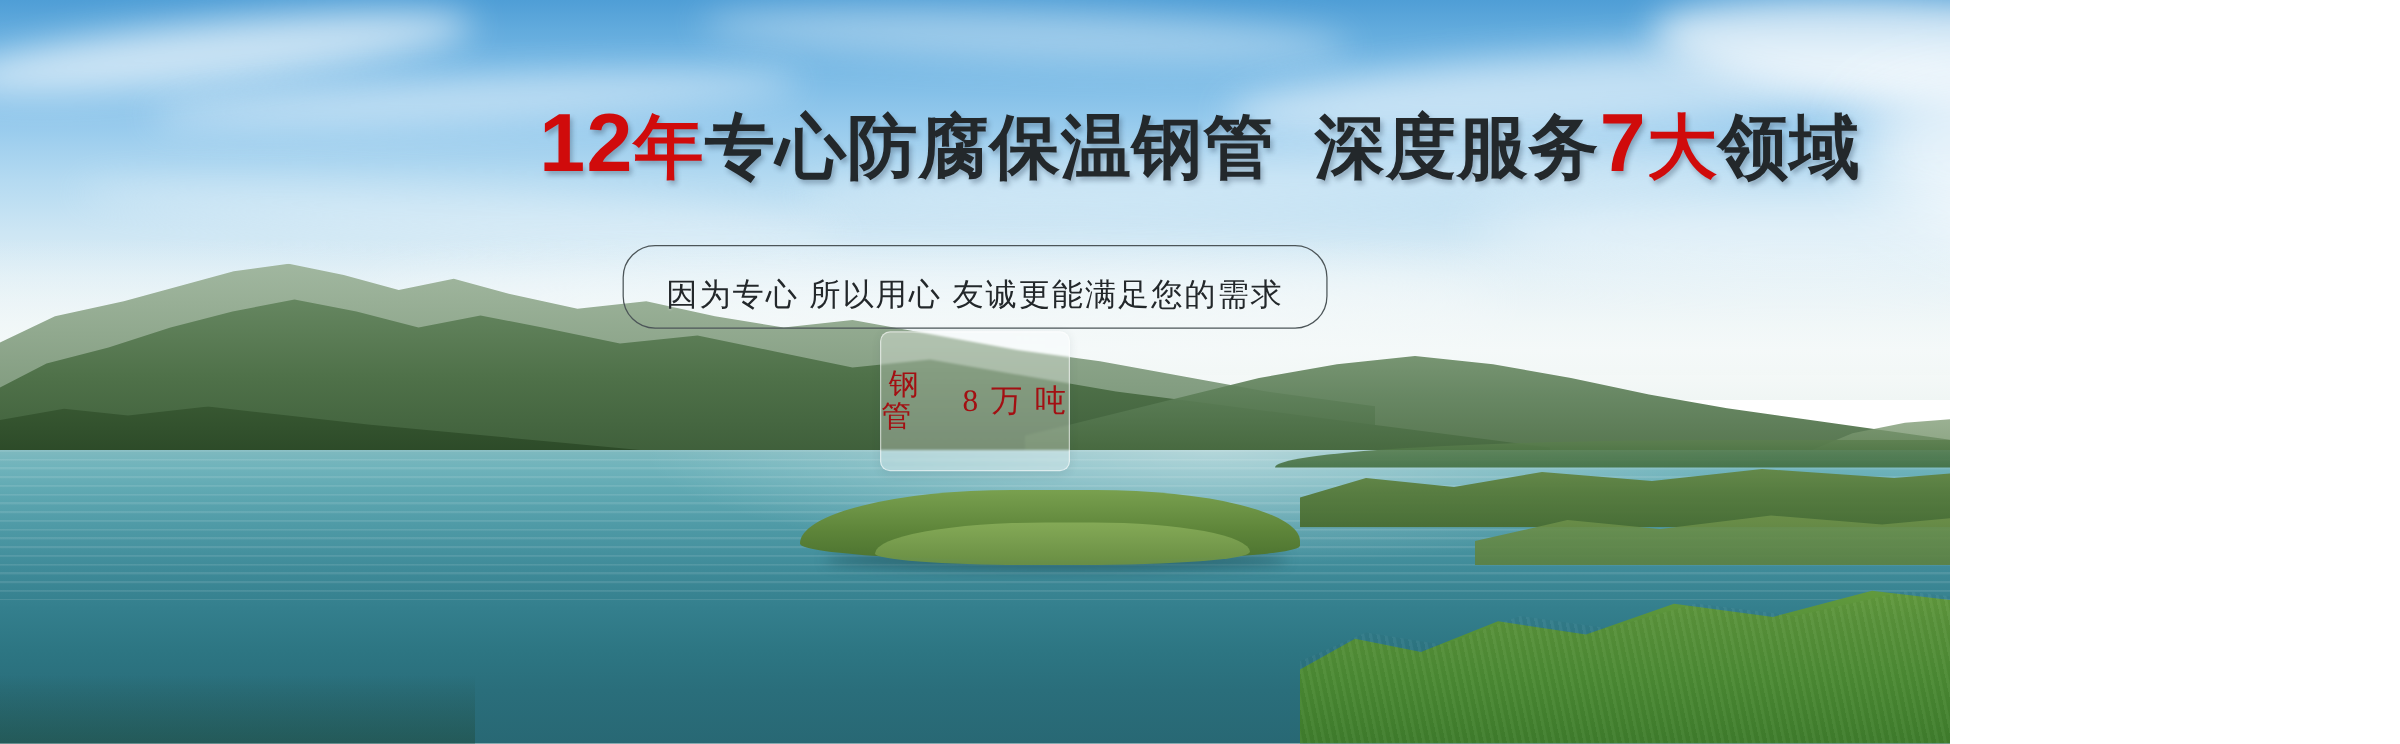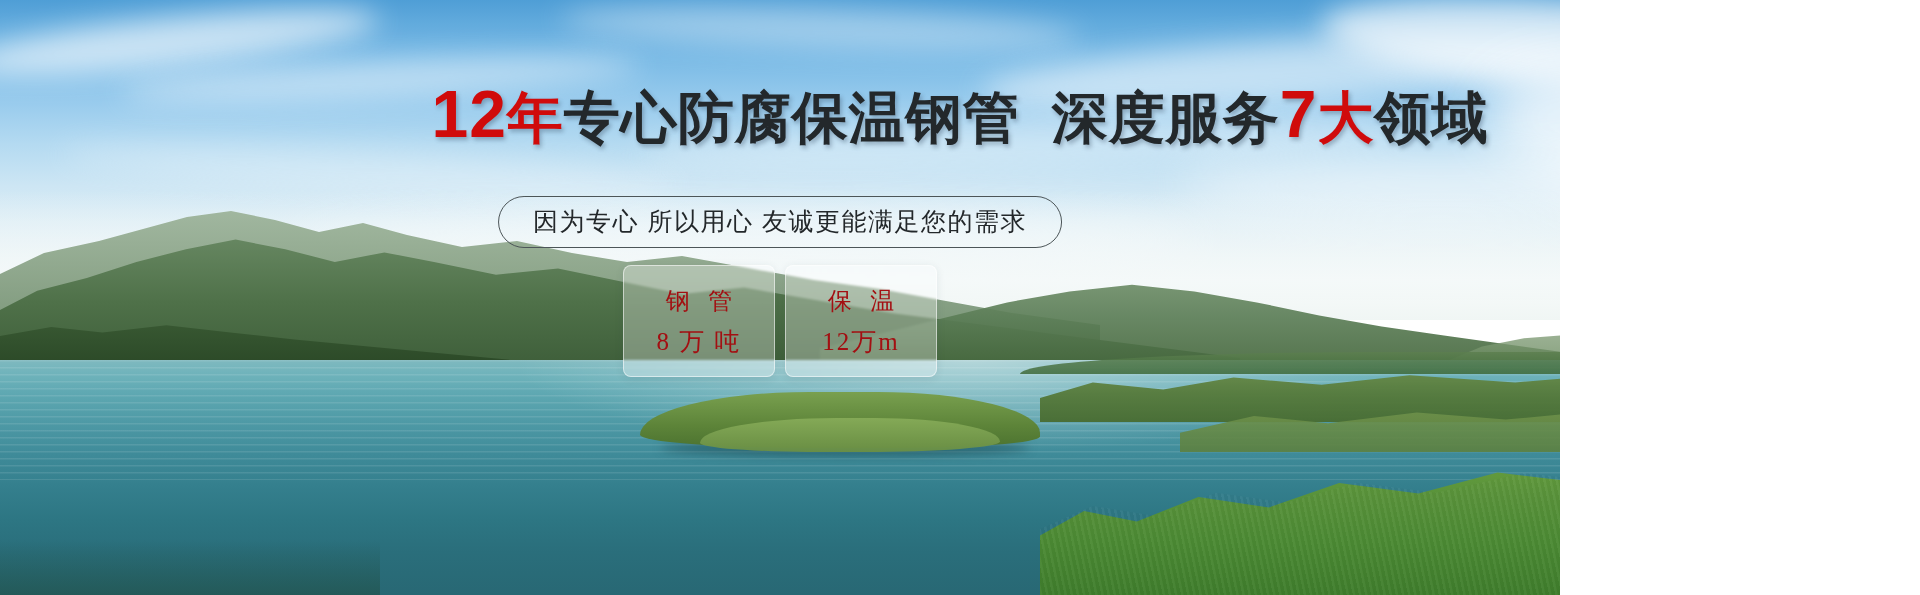--- a/index.html
+++ b/index.html
@@ -179,21 +179,21 @@
   .hl-num{
     font-size:66px;
     font-weight:bold;
     font-family:"Liberation Sans","DejaVu Sans",sans-serif;
   }
   .hl-gap{display:inline-block;width:32px;}
 
   
   .pill{
     position:absolute;top:196px;left:50%;transform:translateX(-50%);
-    padding:9px 34px 11px 34px;
+    padding:24px 34px 11px 34px;
     border:1px solid #4c5558;
     border-radius:26px;
     color:#23282b;
     font-size:25px;
     line-height:30px;
     letter-spacing:1.5px;
     white-space:nowrap;
     font-family:"Liberation Sans","DejaVu Sans",sans-serif;
     text-shadow:0 1px 2px rgba(255,255,255,.45);
   }
@@ -203,21 +203,21 @@
     position:absolute;top:265px;left:50%;transform:translateX(-50%);
     display:flex;
     gap:10px;
   }
   .card{
     width:150px;height:110px;
     border-radius:8px;
     background:rgba(255,255,255,.30);
     border:1px solid rgba(255,255,255,.55);
     box-shadow:0 2px 8px rgba(40,60,70,.10);
-    display:flex;flex-direction:column;
+    display:flex;flex-direction:row;
     align-items:center;justify-content:center;
     gap:14px;
     backdrop-filter:blur(1px);
   }
   .card-title{
     color:#a30f12;
     font-size:24px;
     line-height:26px;
     letter-spacing:6px;
     text-indent:6px;
@@ -283,22 +283,16 @@
   <div class="cards">
 
     <div class="card">
       <div class="card-title">钢 管</div>
       <div class="card-value">
         <span>8 万 吨</span>
       </div>
     </div>
 
 
-    <div class="card">
-      <div class="card-title">保 温</div>
-      <div class="card-value">
-        <span>12万m</span>
-      </div>
-    </div>
 
   </div>
 
 </div>
 
 </body></html>

